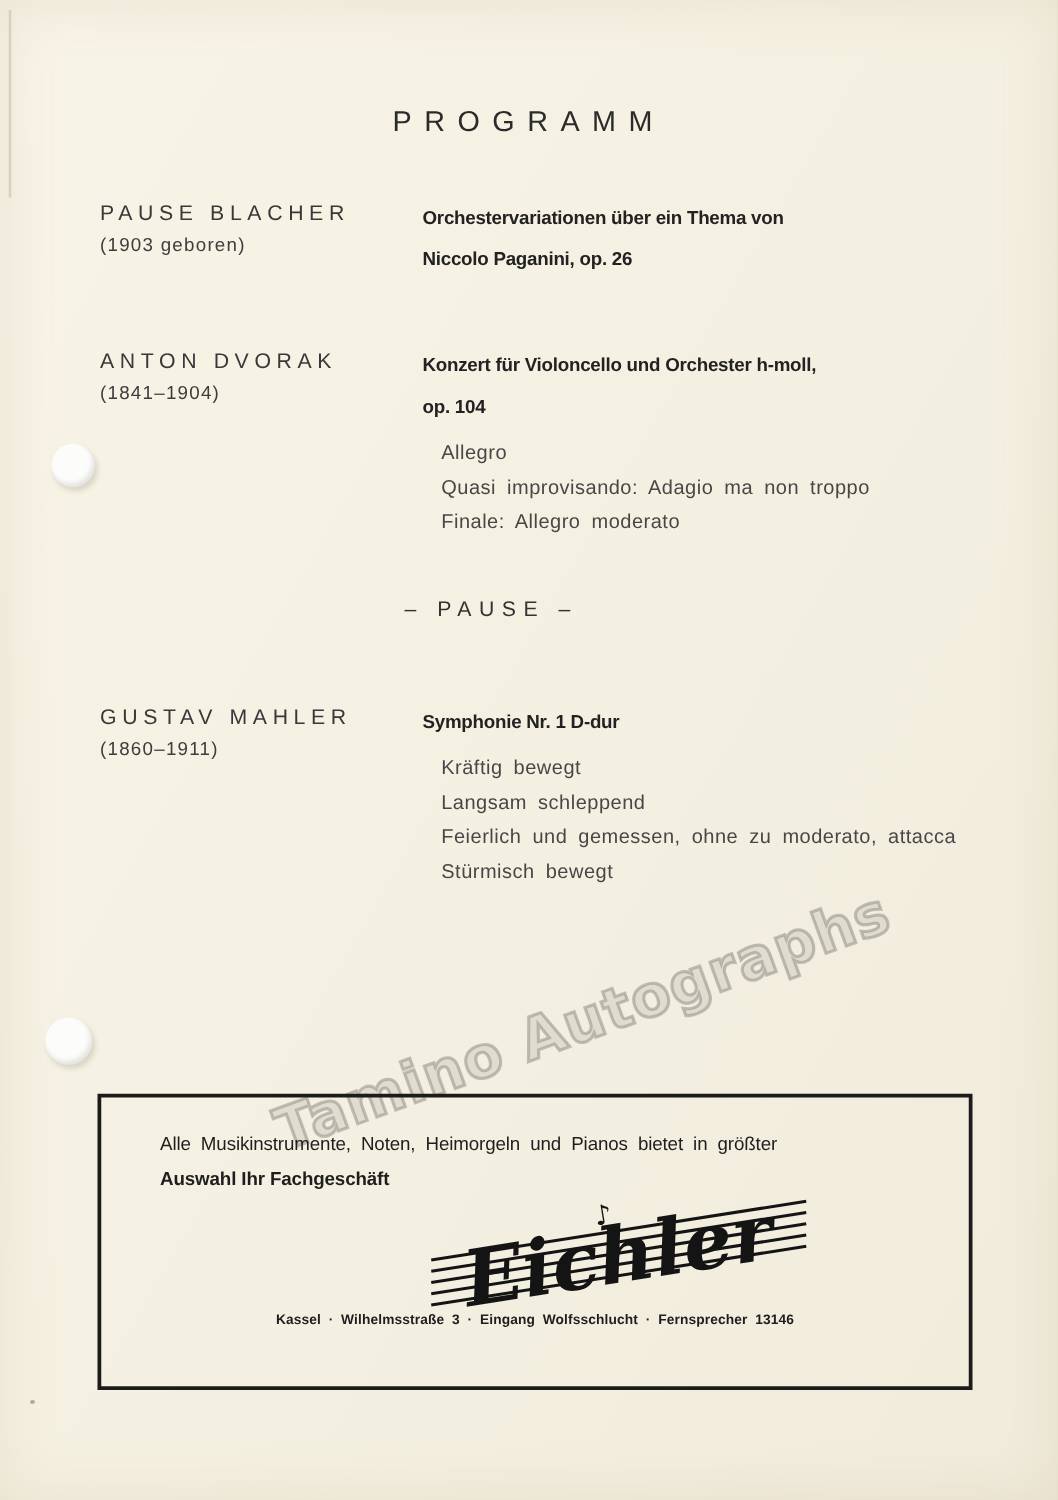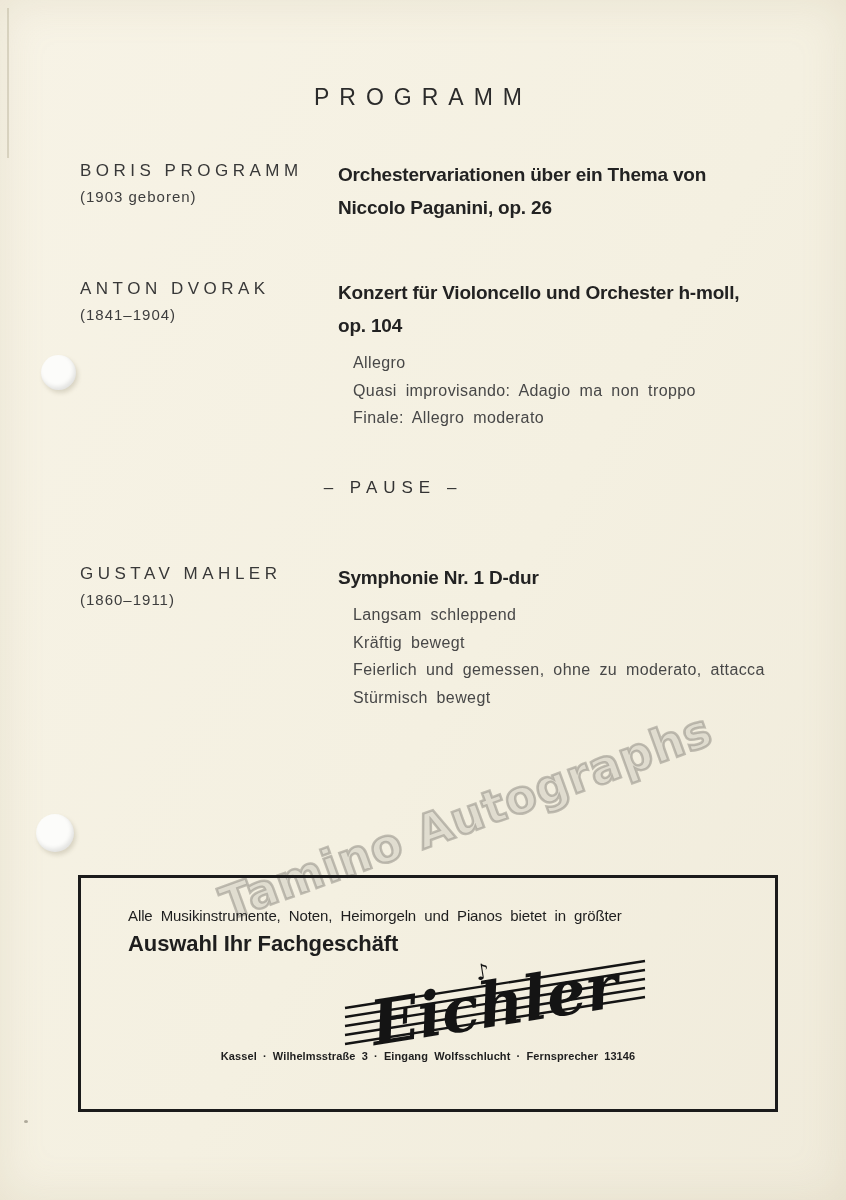--- a/index.html
+++ b/index.html
@@ -50,21 +50,21 @@
   .col-left { position: absolute; left: 80px; top: 0; width: 245px; }
   .col-right { position: absolute; left: 338px; top: 0; width: 478px; }
 
   .composer {
     font-size: 17px; letter-spacing: 4.5px; color: #383838; line-height: 26px;
     white-space: nowrap;
   }
   .dates { font-size: 15px; letter-spacing: 1px; color: #3d3d3d; line-height: 26px; }
 
   .work-line {
-    font-size: 19px; font-weight: 700; color: #222222;
+    font-size: 15px; font-weight: 700; color: #222222;
     line-height: 33px; letter-spacing: -0.2px; white-space: nowrap;
   }
   .movements { margin-top: 7px; margin-left: 15px; }
   .movement {
     font-size: 16px; color: #474747; line-height: 27.5px;
     letter-spacing: 0.4px; word-spacing: 4px; white-space: nowrap;
   }
 
   .pause {
     position: absolute; top: 478px; left: 0; width: 100%;
@@ -87,21 +87,21 @@
     border: 3px solid #1b1b1b;
   }
   .ad-line-1 {
     position: absolute; left: 47px; top: 24px; width: 622px;
     font-size: 15px; font-weight: 400; color: #1e1e1e;
     letter-spacing: -0.1px; word-spacing: 4px; line-height: 28px;
     text-align: justify;
   }
   .ad-line-2 {
     position: absolute; left: 47px; top: 52px; width: 622px;
-    font-size: 22px; font-weight: 700; color: #1e1e1e;
+    font-size: 15px; font-weight: 700; color: #1e1e1e;
     letter-spacing: -0.1px; line-height: 28px;
   }
   .ad-logo { position: absolute; left: 258px; top: 74px; width: 312px; height: 100px; }
   .ad-logo svg { overflow: visible; }
   .ad-address {
     position: absolute; left: 0; top: 172px; width: 100%;
     text-align: center;
     font-size: 11px; font-weight: 700; color: #1e1e1e;
     letter-spacing: 0.1px; word-spacing: 3px; white-space: nowrap;
   }
@@ -113,21 +113,21 @@
 
   <div class="edge-line"></div>
   <div class="speck"></div>
   <div class="hole hole-1"></div>
   <div class="hole hole-2"></div>
 
   <div class="title">PROGRAMM</div>
 
   <div class="entry entry-1">
     <div class="col-left">
-      <div class="composer">BORIS PROGRAMM</div>
+      <div class="composer">PAUSE BLACHER</div>
       <div class="dates">(1903 geboren)</div>
     </div>
     <div class="col-right">
       <div class="work-line">Orchestervariationen über ein Thema von</div>
       <div class="work-line">Niccolo Paganini, op. 26</div>
     </div>
   </div>
 
   <div class="entry entry-2">
     <div class="col-left">
@@ -148,22 +148,22 @@
   <div class="pause">– PAUSE –</div>
 
   <div class="entry entry-3">
     <div class="col-left">
       <div class="composer">GUSTAV MAHLER</div>
       <div class="dates">(1860–1911)</div>
     </div>
     <div class="col-right">
       <div class="work-line">Symphonie Nr. 1 D-dur</div>
       <div class="movements">
+        <div class="movement">Kräftig bewegt</div>
         <div class="movement">Langsam schleppend</div>
-        <div class="movement">Kräftig bewegt</div>
         <div class="movement">Feierlich und gemessen, ohne zu moderato, attacca</div>
         <div class="movement">Stürmisch bewegt</div>
       </div>
     </div>
   </div>
 
   <div class="watermark">Tamino Autographs</div>
 
   <div class="ad-box">
     <div class="ad-line-1">Alle Musikinstrumente, Noten, Heimorgeln und Pianos bietet in größter</div>

